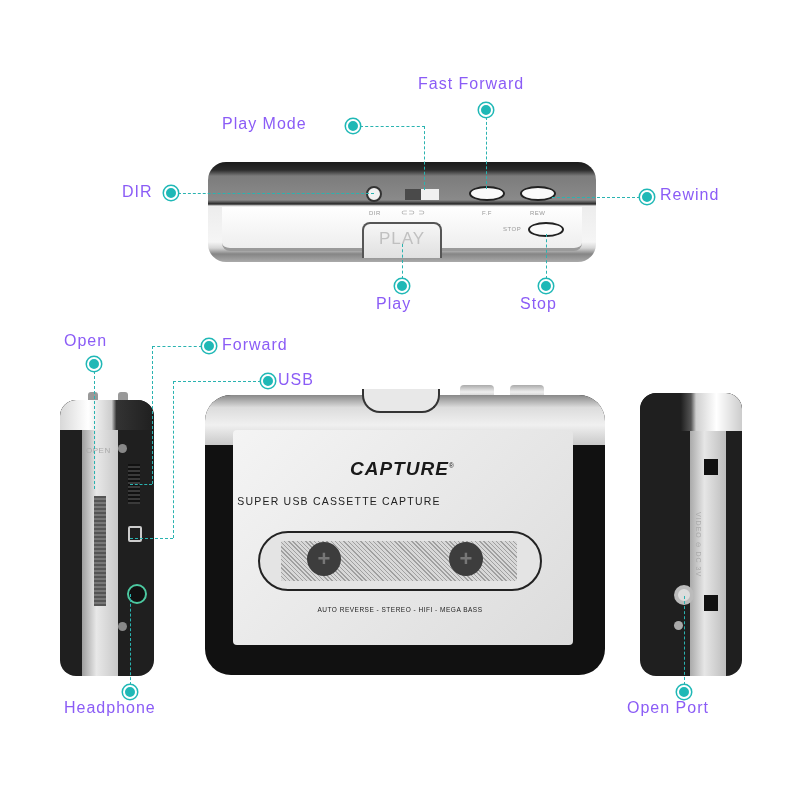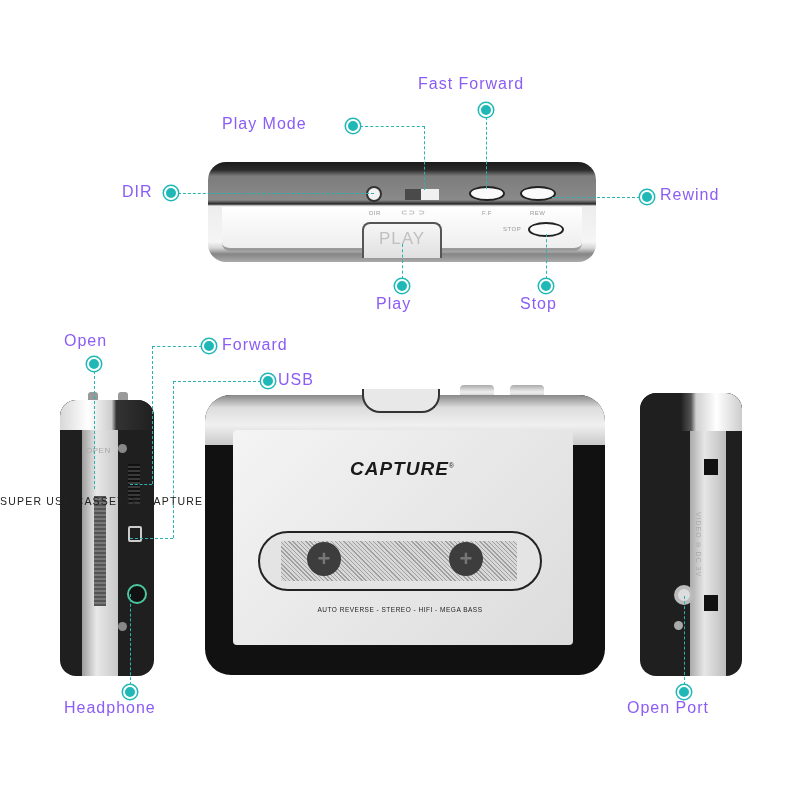--- a/index.html
+++ b/index.html
@@ -36,21 +36,21 @@
   .knob { position: absolute; top: 392px; width: 10px; height: 10px; background: #999; border-radius: 3px 3px 0 0; }
 
   
   .front-body { position: absolute; left: 205px; top: 395px; width: 400px; height: 280px; border-radius: 26px; background: #111; }
   .front-top { position: absolute; left: 205px; top: 395px; width: 400px; height: 50px; border-radius: 26px 26px 0 0; background: linear-gradient(#888, #dcdcdc 25%, #f0f0f0 60%, #c9c9c9); }
   .front-face { position: absolute; left: 233px; top: 430px; width: 340px; height: 215px; background: linear-gradient(135deg, #f4f4f4, #dcdcdc); border-radius: 4px; }
   .front-flap { position: absolute; left: 362px; top: 389px; width: 78px; height: 24px; border: 2px solid #333; border-top: none; border-radius: 0 0 18px 18px; background: #e8e8e8; }
   .front-btn { position: absolute; top: 385px; width: 34px; height: 14px; background: linear-gradient(#aaa, #eee, #bbb); border-radius: 4px 4px 0 0; }
   .brand { position: absolute; left: 350px; top: 458px; font-size: 19px; font-weight: bold; font-style: italic; letter-spacing: 1px; color: #1a1a1a; }
   .brand sup { font-size: 7px; font-style: normal; font-weight: normal; }
-  .subtitle { position: absolute; left: 0; width: 678px; top: 495px; text-align: left; font-size: 10.5px; letter-spacing: 1.2px; color: #222; }
+  .subtitle { position: absolute; left: 0; width: 678px; top: 495px; text-align: center; font-size: 10.5px; letter-spacing: 1.2px; color: #222; }
   .window { position: absolute; left: 258px; top: 531px; width: 284px; height: 60px; border: 2px solid #222; border-radius: 30px; background: #e4e4e4; }
   .window-inner { position: absolute; left: 281px; top: 541px; width: 236px; height: 40px; background: repeating-linear-gradient(45deg, #a0a0a0 0, #a0a0a0 1px, #d8d8d8 1px, #d8d8d8 3px); border-radius: 2px; }
   .reel { position: absolute; top: 542px; width: 34px; height: 34px; border-radius: 50%; background: #3d3d3d; }
   .reel::after { content: "+"; position: absolute; left: 0; top: 0; width: 34px; line-height: 34px; text-align: center; color: #777; font-size: 22px; font-weight: bold; }
   .features { position: absolute; left: 0; width: 800px; top: 606px; text-align: center; font-size: 6.5px; letter-spacing: 0.5px; color: #222; }
 
   
   .right-body { position: absolute; left: 640px; top: 393px; width: 102px; height: 283px; border-radius: 16px; background: #1f1f1f; overflow: hidden; }
   .right-silver { position: absolute; left: 50px; top: 0; width: 36px; height: 283px; background: linear-gradient(90deg, #aaa, #e6e6e6 40%, #bdbdbd); }
   .right-top { position: absolute; left: 0; top: 0; width: 102px; height: 38px; background: linear-gradient(90deg, #1f1f1f 40%, #555 50%, #d0d0d0 55%, #fff 75%, #ccc); border-radius: 16px 16px 0 0; }

